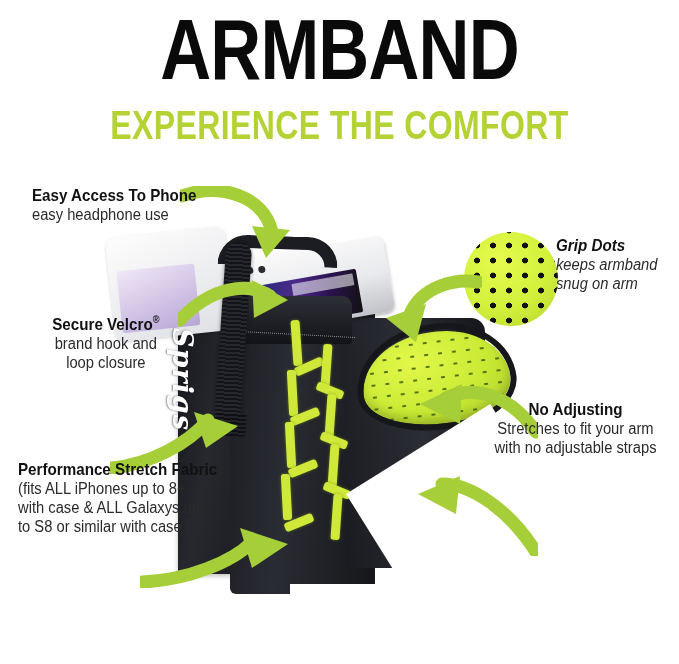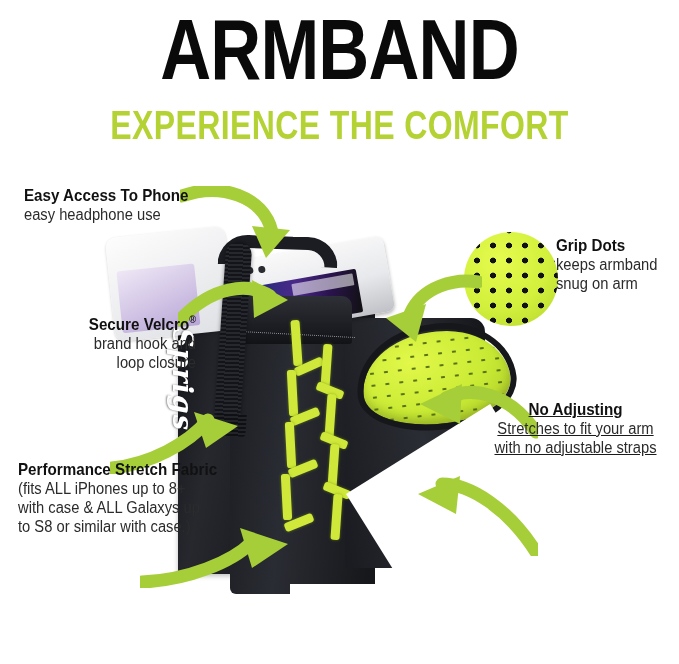--- a/index.html
+++ b/index.html
@@ -17,21 +17,21 @@
          color:#b4d234;transform:scaleX(.80);transform-origin:50% 50%;}
 
   
   .callout{position:absolute;}
   .callout .hd{font-weight:bold;font-size:16.5px;line-height:19px;color:#111;
                transform:scaleX(.92);transform-origin:0 50%;white-space:nowrap;}
   .callout .bd{font-size:16px;line-height:19px;color:#2b2b2b;font-weight:300;
                transform:scaleX(.92);transform-origin:0 50%;white-space:nowrap;}
   .ta-c .hd,.ta-c .bd{transform-origin:50% 50%;}
   .ta-r .hd,.ta-r .bd{transform-origin:100% 50%;}
-  .ta-c{text-align:center;} .ta-r{text-align:right;} .ta-l{text-align:left;}
+  .ta-c{text-align:center;} .ta-r{text-align:center;} .ta-l{text-align:left;}
   .sup{font-size:10px;vertical-align:super;}
 
   
   .photo{position:absolute;left:170px;top:236px;width:330px;height:390px;}
 
   .band-body{position:absolute;left:0;top:0;width:330px;height:390px;}
 
   
   .panel-left{position:absolute;left:8px;top:62px;width:128px;height:276px;
      background:linear-gradient(100deg,#15161a 0%,#26282e 32%,#1a1c21 70%,#0d0e11 100%);
@@ -209,45 +209,45 @@
   <svg class="arrow" style="left:418px;top:382px;" width="120" height="62" viewBox="0 0 120 62">
     <path d="M118 50 C90 10 54 4 28 16" stroke="#a6ce39" stroke-width="13" fill="none" stroke-linecap="round"></path>
     <path d="M44 2 L2 22 L42 42 Z" fill="#a6ce39"></path>
   </svg>
 
   <svg class="arrow" style="left:408px;top:476px;" width="130" height="80" viewBox="0 0 130 80">
     <path d="M128 76 C100 32 62 8 34 8" stroke="#a6ce39" stroke-width="13" fill="none" stroke-linecap="round"></path>
     <path d="M52 0 L10 18 L48 38 Z" fill="#a6ce39"></path>
   </svg>
 
-  <div class="callout ta-l" style="left:24px;top:186px;">
+  <div class="callout ta-l" style="left:32px;top:186px;">
     <div class="hd">Easy Access To Phone</div>
     <div class="bd">easy headphone use</div>
   </div>
 
   <div class="callout ta-r" style="left:0;top:310px;width:196px;">
     <div class="hd"><span>Secure Velcro</span><span class="sup">®</span></div>
     <div class="bd">brand hook and</div>
     <div class="bd">loop closure</div>
   </div>
 
   <div class="callout ta-l" style="left:18px;top:460px;">
     <div class="hd">Performance Stretch Fabric</div>
     <div class="bd">(fits ALL iPhones up to 8+</div>
     <div class="bd">with case &amp; ALL Galaxys up</div>
     <div class="bd">to S8 or similar with case.)</div>
   </div>
 
 
-  <div class="callout ta-l" style="left:556px;top:236px;">
+  <div class="callout ta-l" style="left:556px;top:236px;font-style:italic;">
     <div class="hd">Grip Dots</div>
     <div class="bd">keeps armband</div>
     <div class="bd">snug on arm</div>
   </div>
 
-  <div class="callout ta-c" style="left:472px;top:400px;width:207px;text-decoration:underline;">
+  <div class="callout ta-c" style="left:472px;top:400px;width:207px;">
     <div class="hd">No Adjusting</div>
     <div class="bd">Stretches to fit your arm</div>
     <div class="bd">with no adjustable straps</div>
   </div>
 
 
 </div>
 
 </body></html>

